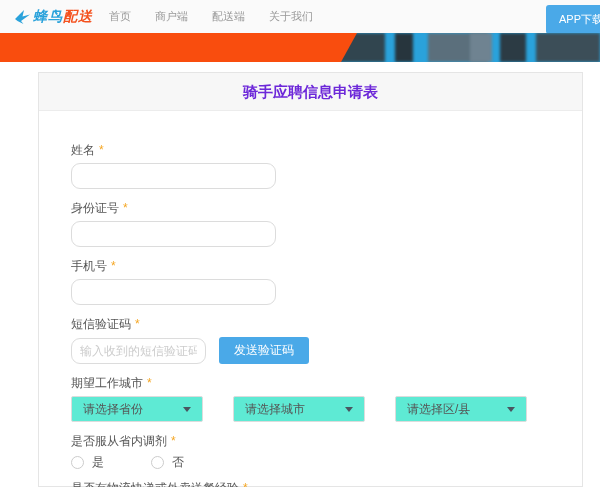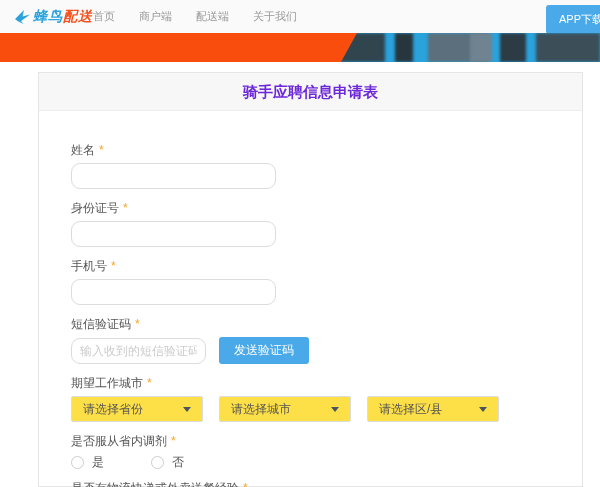--- a/index.html
+++ b/index.html
@@ -6,21 +6,21 @@
   html,body { width:600px; height:487px; overflow:hidden; background:#fff;
               font-family:"Liberation Sans","DejaVu Sans",sans-serif; }
 
   
   .nav { height:33px; background:#fafafa; display:flex; align-items:center; position:relative; }
   .logo { margin-left:13px; display:flex; align-items:center; font-style:italic;
           font-weight:bold; font-size:14px; letter-spacing:1px; cursor:pointer; }
   .logo svg { margin-right:2px; }
   .logo-t1 { color:#2aa2db; }
   .logo-t2 { color:#f4511e; }
-  .nav-links { display:flex; align-items:center; }
+  .nav-links { margin-left:16px; display:flex; align-items:center; }
   .nav-link { color:#999; font-size:11px; margin-right:24px; text-decoration:none; cursor:pointer; }
   .app-btn { position:absolute; right:-16px; top:5px; background:#4aa9e8; color:#fff;
              font-size:11px; border:none; border-radius:3px; padding:7px 13px; cursor:pointer; }
 
   
   .banner { height:29px; background:#2aa2db; position:relative; overflow:hidden; }
   .banner .ph { position:absolute; top:0; filter:blur(1.5px); }
   .ph1 { left:330px; width:55px; height:29px; background:#31454f; }
   .ph2 { left:395px; width:18px; height:29px; background:#27353d; }
   .ph3 { left:428px; width:60px; height:29px; background:#5b6f7c; }
@@ -44,22 +44,22 @@
                 padding:0 8px; font-size:12px; color:#333; outline:none; background:#fff; }
   .text-input::placeholder { color:#ccc; }
   .sms-row { display:flex; align-items:center; }
   .sms-input { width:135px; }
   .send-btn { margin-left:13px; background:#4aa9e8; border:none; color:#fff; font-size:12px;
               height:27px; padding:0 15px; border-radius:3px; cursor:pointer; }
 
   .select-row { display:flex; }
   .select { width:132px; height:26px; border:1px solid #dcdcdc; border-radius:2px;
             display:flex; align-items:center; justify-content:space-between;
-            padding:0 11px; font-size:12px; color:#555; margin-right:16px; cursor:pointer;
-            background:#fde047; }
+            padding:0 11px; font-size:12px; color:#555; margin-right:30px; cursor:pointer;
+            background:#5eead4; }
   .caret { width:0; height:0; border-left:4px solid transparent; border-right:4px solid transparent;
            border-top:5px solid #4a5560; }
 
   .radio-field { margin-bottom:11px; }
   .radio-row { display:flex; align-items:center; margin-top:3px; }
   .radio-option { display:flex; align-items:center; width:80px; cursor:pointer; }
   .radio-circle { width:13px; height:13px; border:1px solid #ccc; border-radius:50%;
                   background:#fff; margin-right:8px; flex:none; }
   .radio-text { font-size:12px; color:#555; }
 </style>

